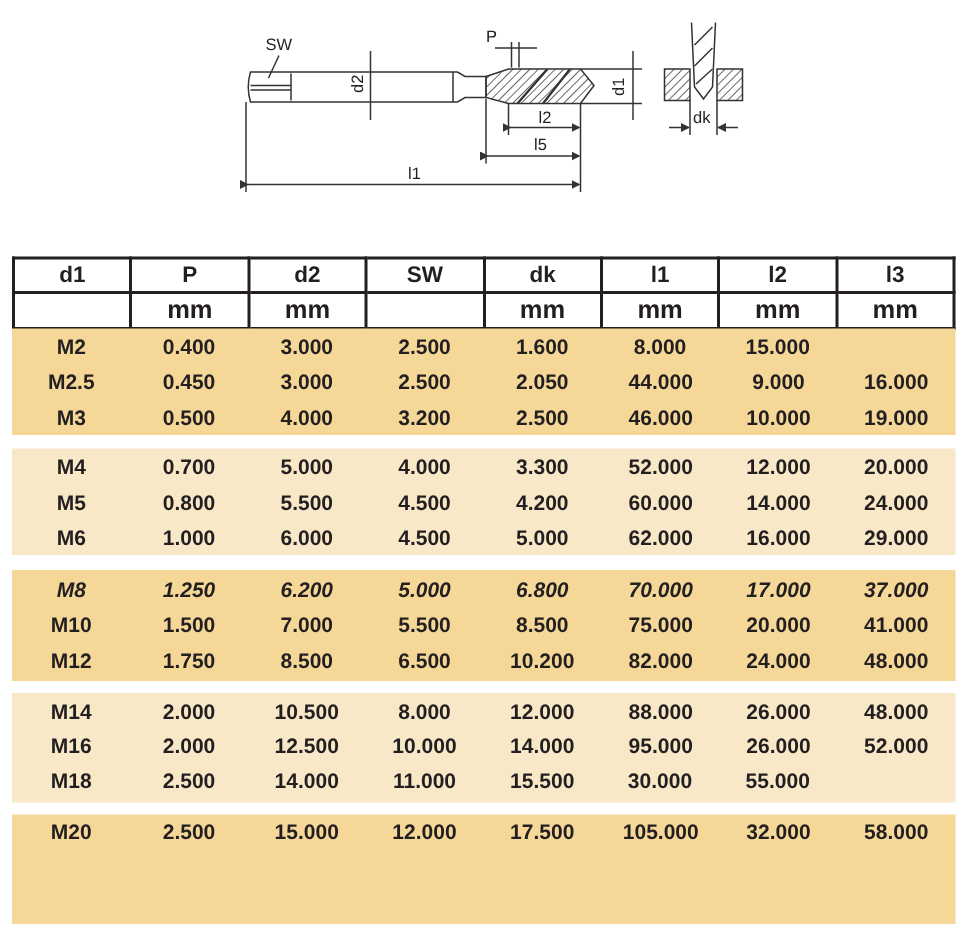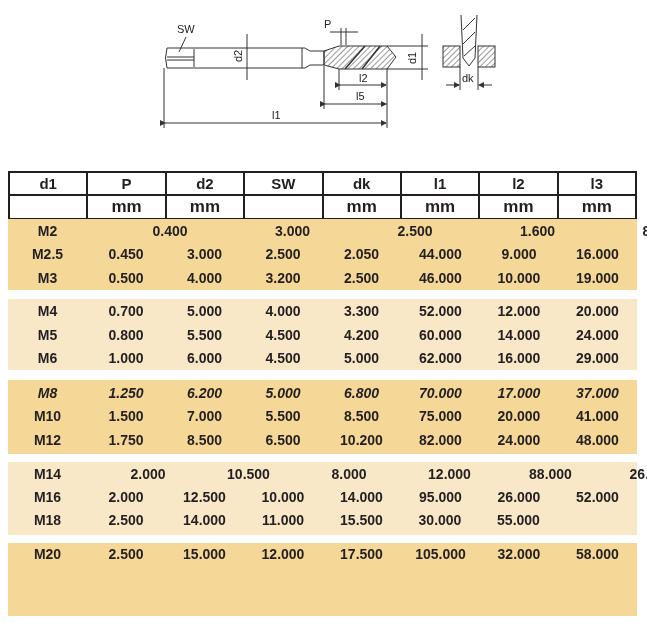--- a/index.html
+++ b/index.html
@@ -114,21 +114,21 @@
 
 <div class="bands">
   <div class="band dark" style="top:219px;height:71px;"></div>
   <div class="band light" style="top:299px;height:71px;"></div>
   <div class="band dark" style="top:380px;height:74px;"></div>
   <div class="band light" style="top:462px;height:73px;"></div>
   <div class="band dark" style="top:543px;height:73px;"></div>
 </div>
 
 <div id="rows" style="position:absolute;left:8px;top:0;width:629px;">
-    <div class="row" style="top: 220px; gap: 44px;">
+    <div class="row" style="top: 220px;">
       <div class="cell c0">M2</div>
       <div class="cell c1">0.400</div>
       <div class="cell c2">3.000</div>
       <div class="cell c3">2.500</div>
       <div class="cell c4">1.600</div>
       <div class="cell c6">8.000</div>
       <div class="cell c7">15.000</div>
     </div>
     <div class="row" style="top: 243px;">
       <div class="cell c0">M2.5</div>
@@ -203,21 +203,21 @@
     <div class="row" style="top: 429px;">
       <div class="cell c0">M12</div>
       <div class="cell c1">1.750</div>
       <div class="cell c2">8.500</div>
       <div class="cell c3">6.500</div>
       <div class="cell c4">10.200</div>
       <div class="cell c5">82.000</div>
       <div class="cell c6">24.000</div>
       <div class="cell c7">48.000</div>
     </div>
-    <div class="row" style="top: 463px; gap: 22px;">
+    <div class="row" style="top: 463px;">
       <div class="cell c0">M14</div>
       <div class="cell c1">2.000</div>
       <div class="cell c2">10.500</div>
       <div class="cell c3">8.000</div>
       <div class="cell c4">12.000</div>
       <div class="cell c5">88.000</div>
       <div class="cell c6">26.000</div>
       <div class="cell c7">48.000</div>
     </div>
     <div class="row" style="top: 486px;">

